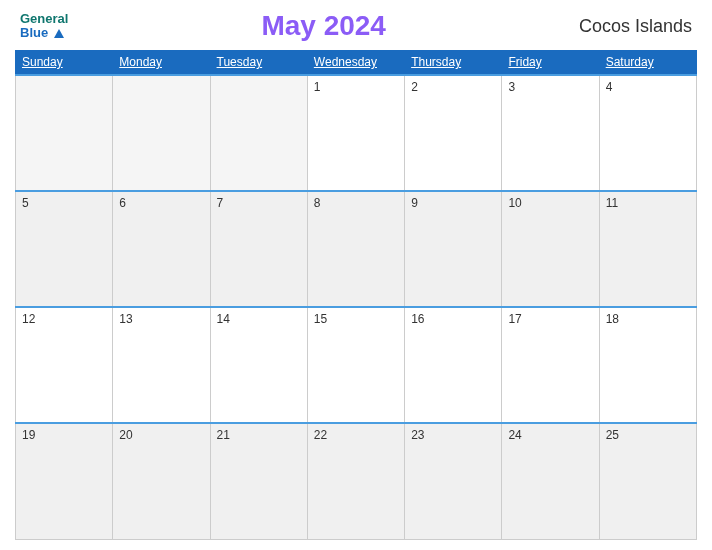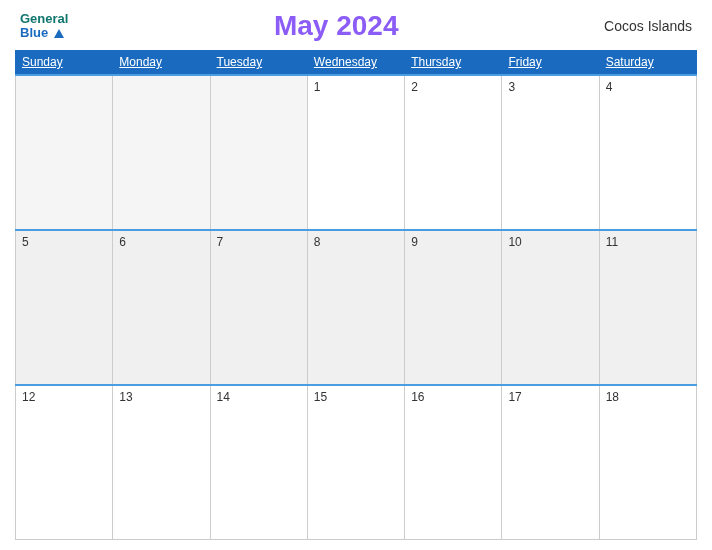--- a/index.html
+++ b/index.html
@@ -55,21 +55,21 @@
     }
 
     .calendar-title {
       font-size: 28px;
       font-weight: bold;
       color: #8b5cf6;
       text-align: center;
     }
 
     .region-name {
-      font-size: 14px;
+      font-size: 18px;
       color: #333;
       text-align: right;
     }
 
     
     .calendar {
       flex: 1;
       border: 1px solid #ccc;
       border-collapse: collapse;
       width: 100%;
@@ -169,15 +169,24 @@
         </tr>
         <tr>
           <td><span class="day-num">12</span></td>
           <td><span class="day-num">13</span></td>
           <td><span class="day-num">14</span></td>
           <td><span class="day-num">15</span></td>
           <td><span class="day-num">16</span></td>
           <td><span class="day-num">17</span></td>
           <td><span class="day-num">18</span></td>
         </tr>
+        <tr>
+          <td><span class="day-num">19</span></td>
+          <td><span class="day-num">20</span></td>
+          <td><span class="day-num">21</span></td>
+          <td><span class="day-num">22</span></td>
+          <td><span class="day-num">23</span></td>
+          <td><span class="day-num">24</span></td>
+          <td><span class="day-num">25</span></td>
+        </tr>
       </tbody>
   </table>
 </div>
 
 </body></html>

